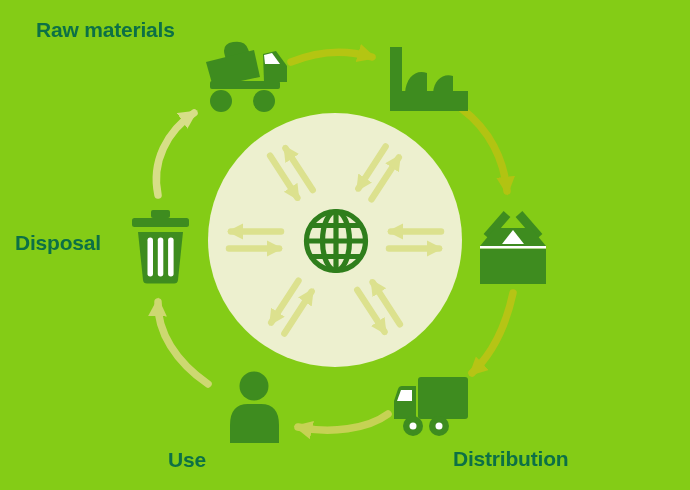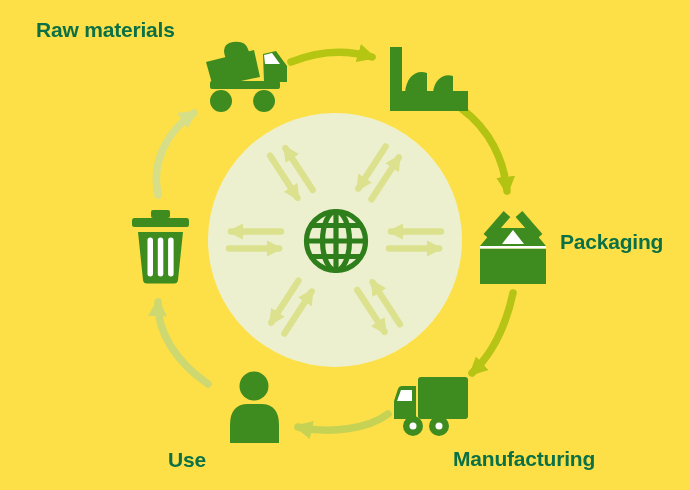--- a/index.html
+++ b/index.html
@@ -1,19 +1,19 @@
 <!DOCTYPE html>
 <html><head>
 <meta charset="utf-8">
 <style>
   html,body{margin:0;padding:0;background:#fff;}
   .canvas{
     position:relative;
     width:690px;height:490px;
-    background:#fde047;
+    background:#84cc16;
     font-family:"Liberation Sans", sans-serif;
     overflow:hidden;
   }
   .stage-label{
     position:absolute;
     font-size:21px;
     font-weight:700;
     letter-spacing:-0.2px;
     color:#0c7046;
     white-space:nowrap;
@@ -140,17 +140,17 @@
       <rect x="19" y="0" width="19" height="8" rx="2"></rect>
       <rect x="0" y="8" width="57" height="9" rx="2.5"></rect>
       <path d="M6,22 L51,22 L46,70 Q45.6,73.5 42,73.5 L15,73.5 Q11.4,73.5 11,70 Z"></path>
     </g>
     <rect x="15.5" y="27.5" width="5.5" height="39" rx="2.7" fill="#fff"></rect>
     <rect x="25.8" y="27.5" width="5.5" height="39" rx="2.7" fill="#fff"></rect>
     <rect x="36.1" y="27.5" width="5.5" height="39" rx="2.7" fill="#fff"></rect>
   </svg>
 
   <div class="stage-label" style="left:36px;top:18px">Raw materials</div>
-  <div class="stage-label" style="left:560px;top:230px">Packaging</div>
-  <div class="stage-label" style="left:453px;top:447px">Manufacturing</div>
+  <div class="stage-label" style="left:453px;top:447px">Distribution</div>
   <div class="stage-label" style="left:168px;top:448px">Use</div>
+  <div class="stage-label" style="left:15px;top:231px">Disposal</div>
 
 </div>
 
 </body></html>

